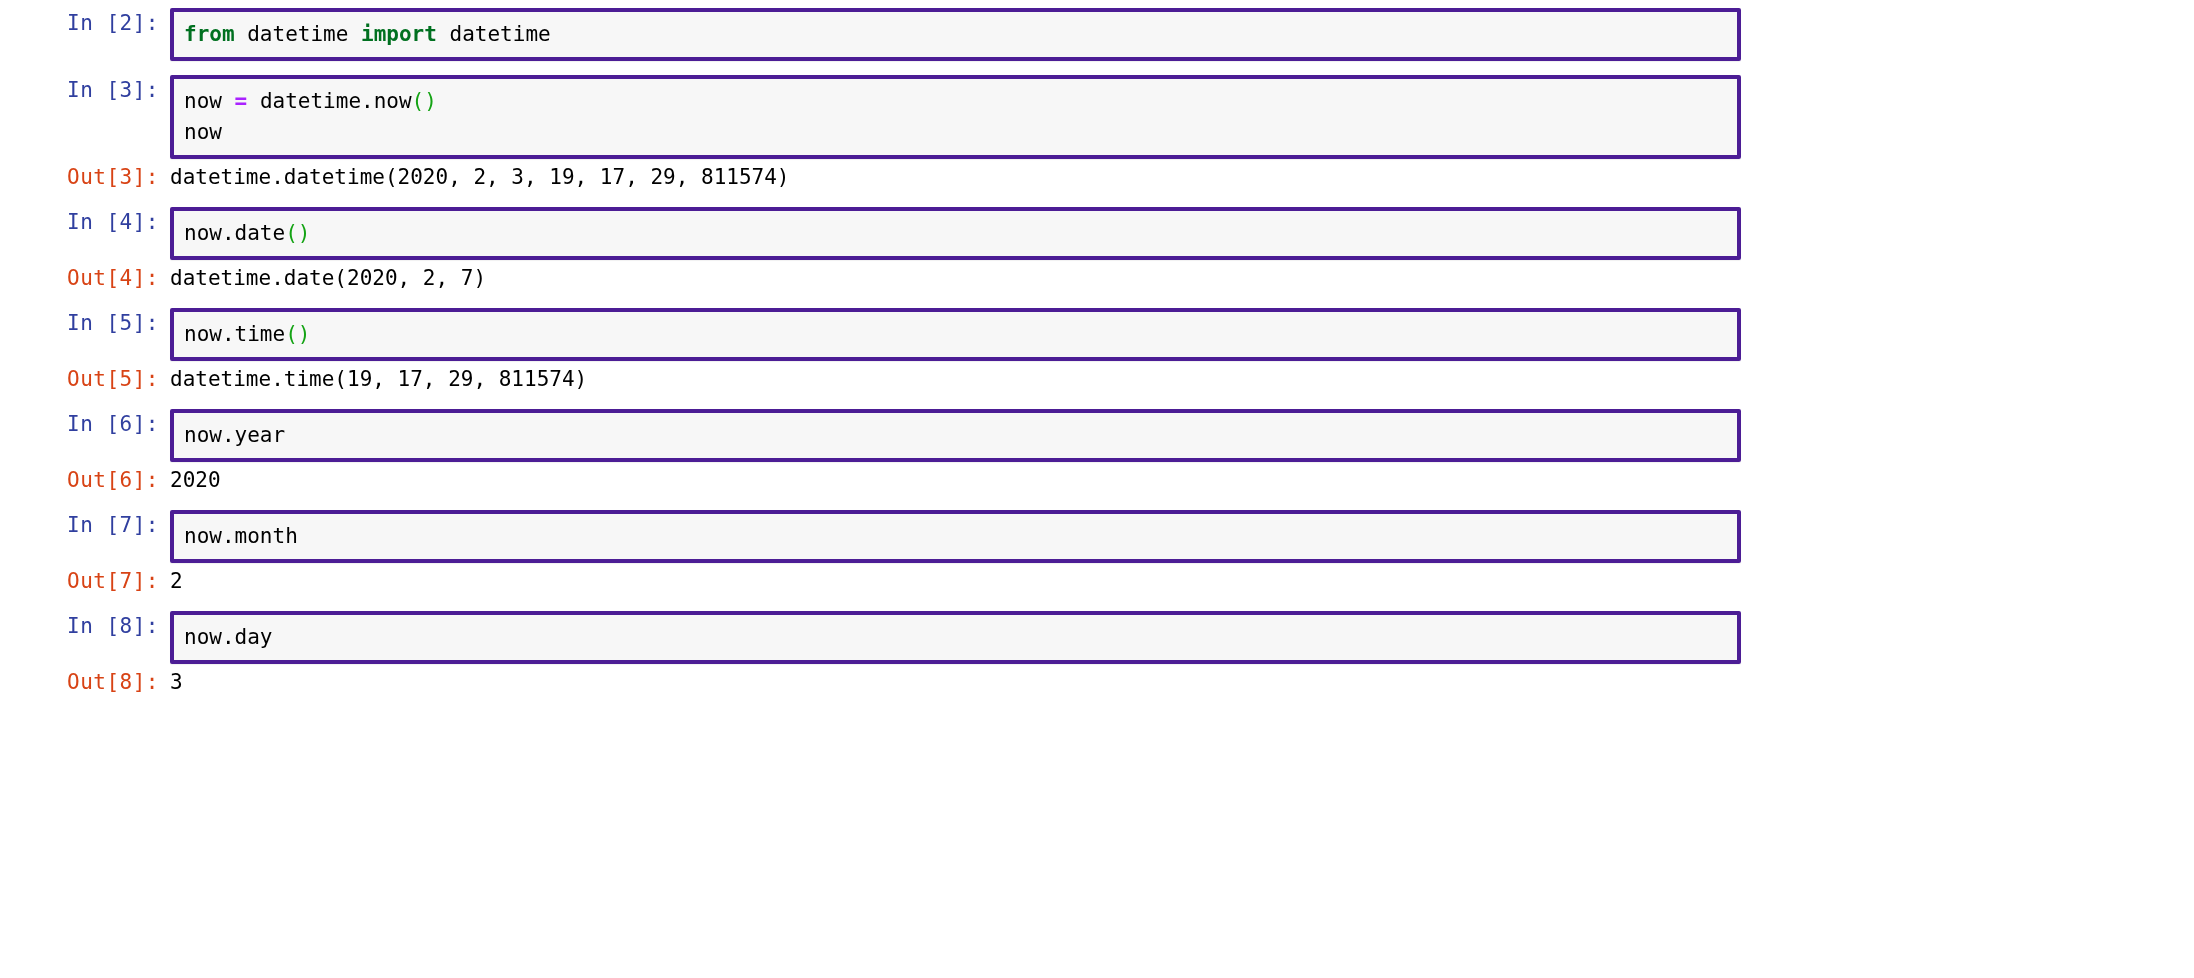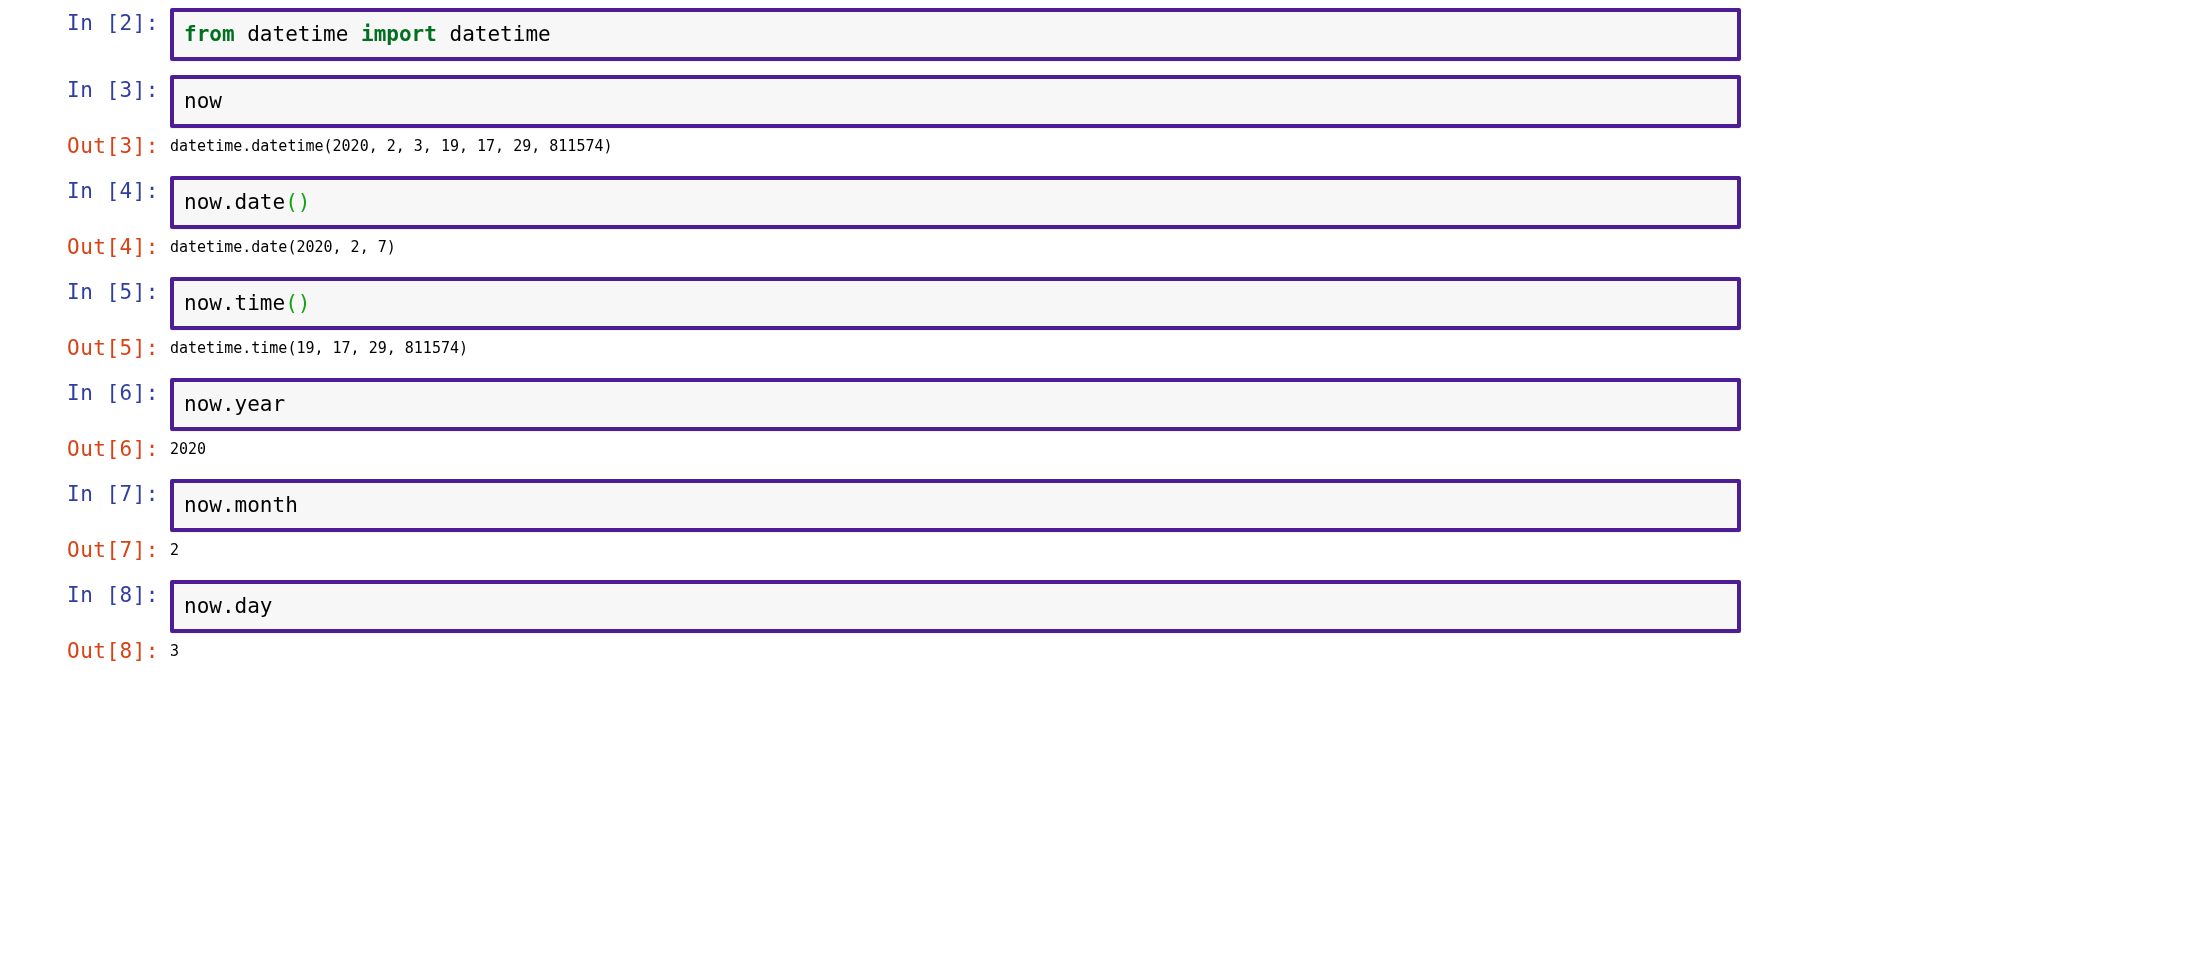--- a/index.html
+++ b/index.html
@@ -71,41 +71,42 @@
 
   
   .kw   { color: #007020; font-weight: bold; }
   .op   { color: #AA22FF; font-weight: bold; }
   .paren{ color: #14a314; }
   .plain{ color: #000000; }
 
   
   .outtext {
     flex: 1 1 auto;
-    font-size: 15px;
+    font-size: 21px;
     line-height: 31px;
     color: #000000;
     white-space: pre;
     padding-top: 0px;
     font-family: "DejaVu Sans Mono", "Liberation Mono", monospace;
   }
 </style>
 </head>
 <body>
 
 <div class="notebook">
     <div class="cell input-cell first">
       <div class="prompt in">In [2]:</div>
       <div class="inputbox">
         <div class="codeline"><span class="kw">from</span><span class="plain"> datetime </span><span class="kw">import</span><span class="plain"> datetime</span></div>
       </div>
     </div>
     <div class="cell input-cell">
       <div class="prompt in">In [3]:</div>
       <div class="inputbox">
+        <div class="codeline"><span class="plain">now </span><span class="op">=</span><span class="plain"> datetime.now</span><span class="paren">()</span></div>
         <div class="codeline"><span class="plain">now</span></div>
       </div>
     </div>
     <div class="cell output-cell">
       <div class="prompt out">Out[3]:</div>
       <div class="outtext">datetime.datetime(2020, 2, 3, 19, 17, 29, 811574)</div>
     </div>
     <div class="cell input-cell">
       <div class="prompt in">In [4]:</div>
       <div class="inputbox">

